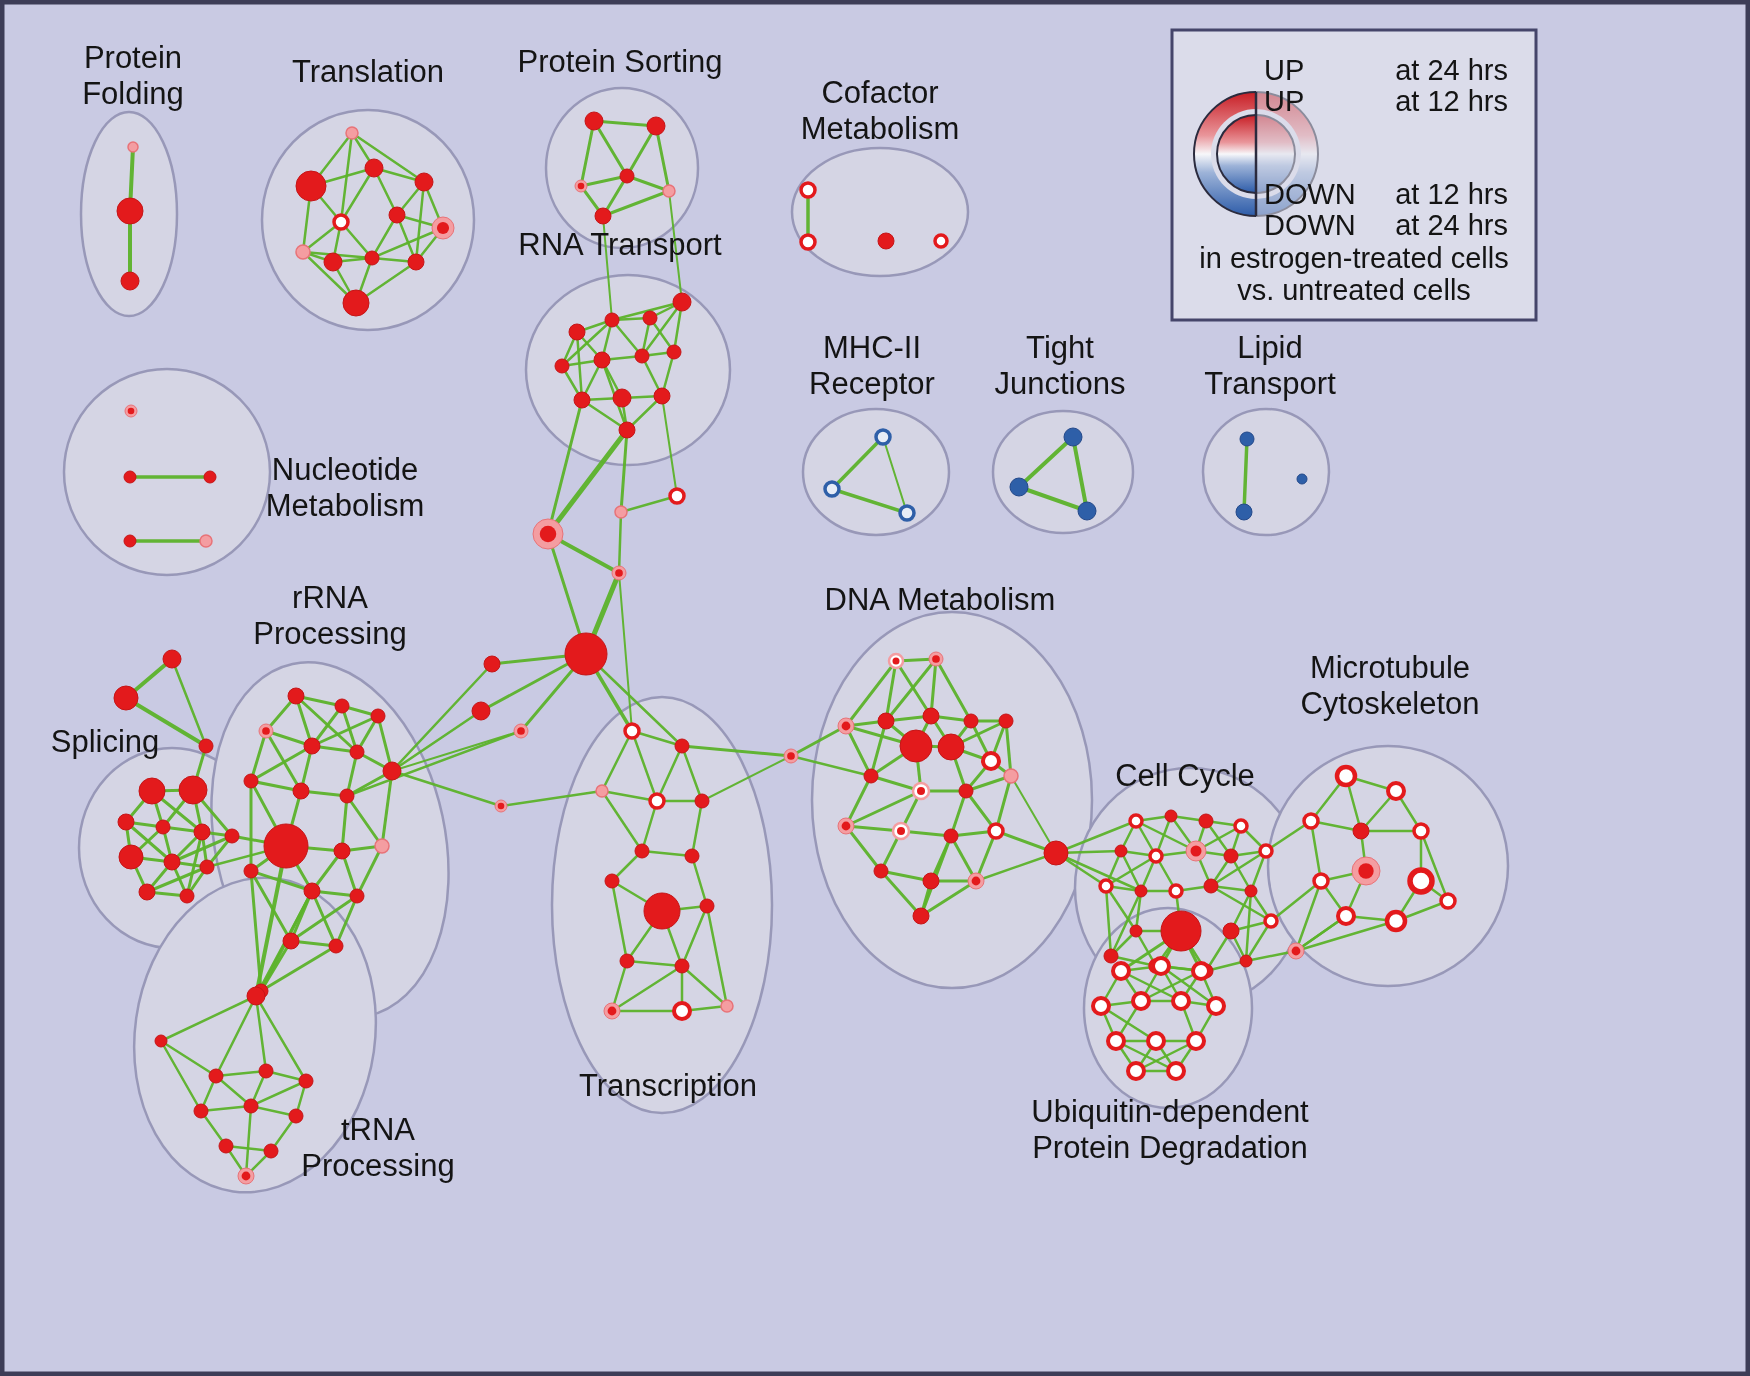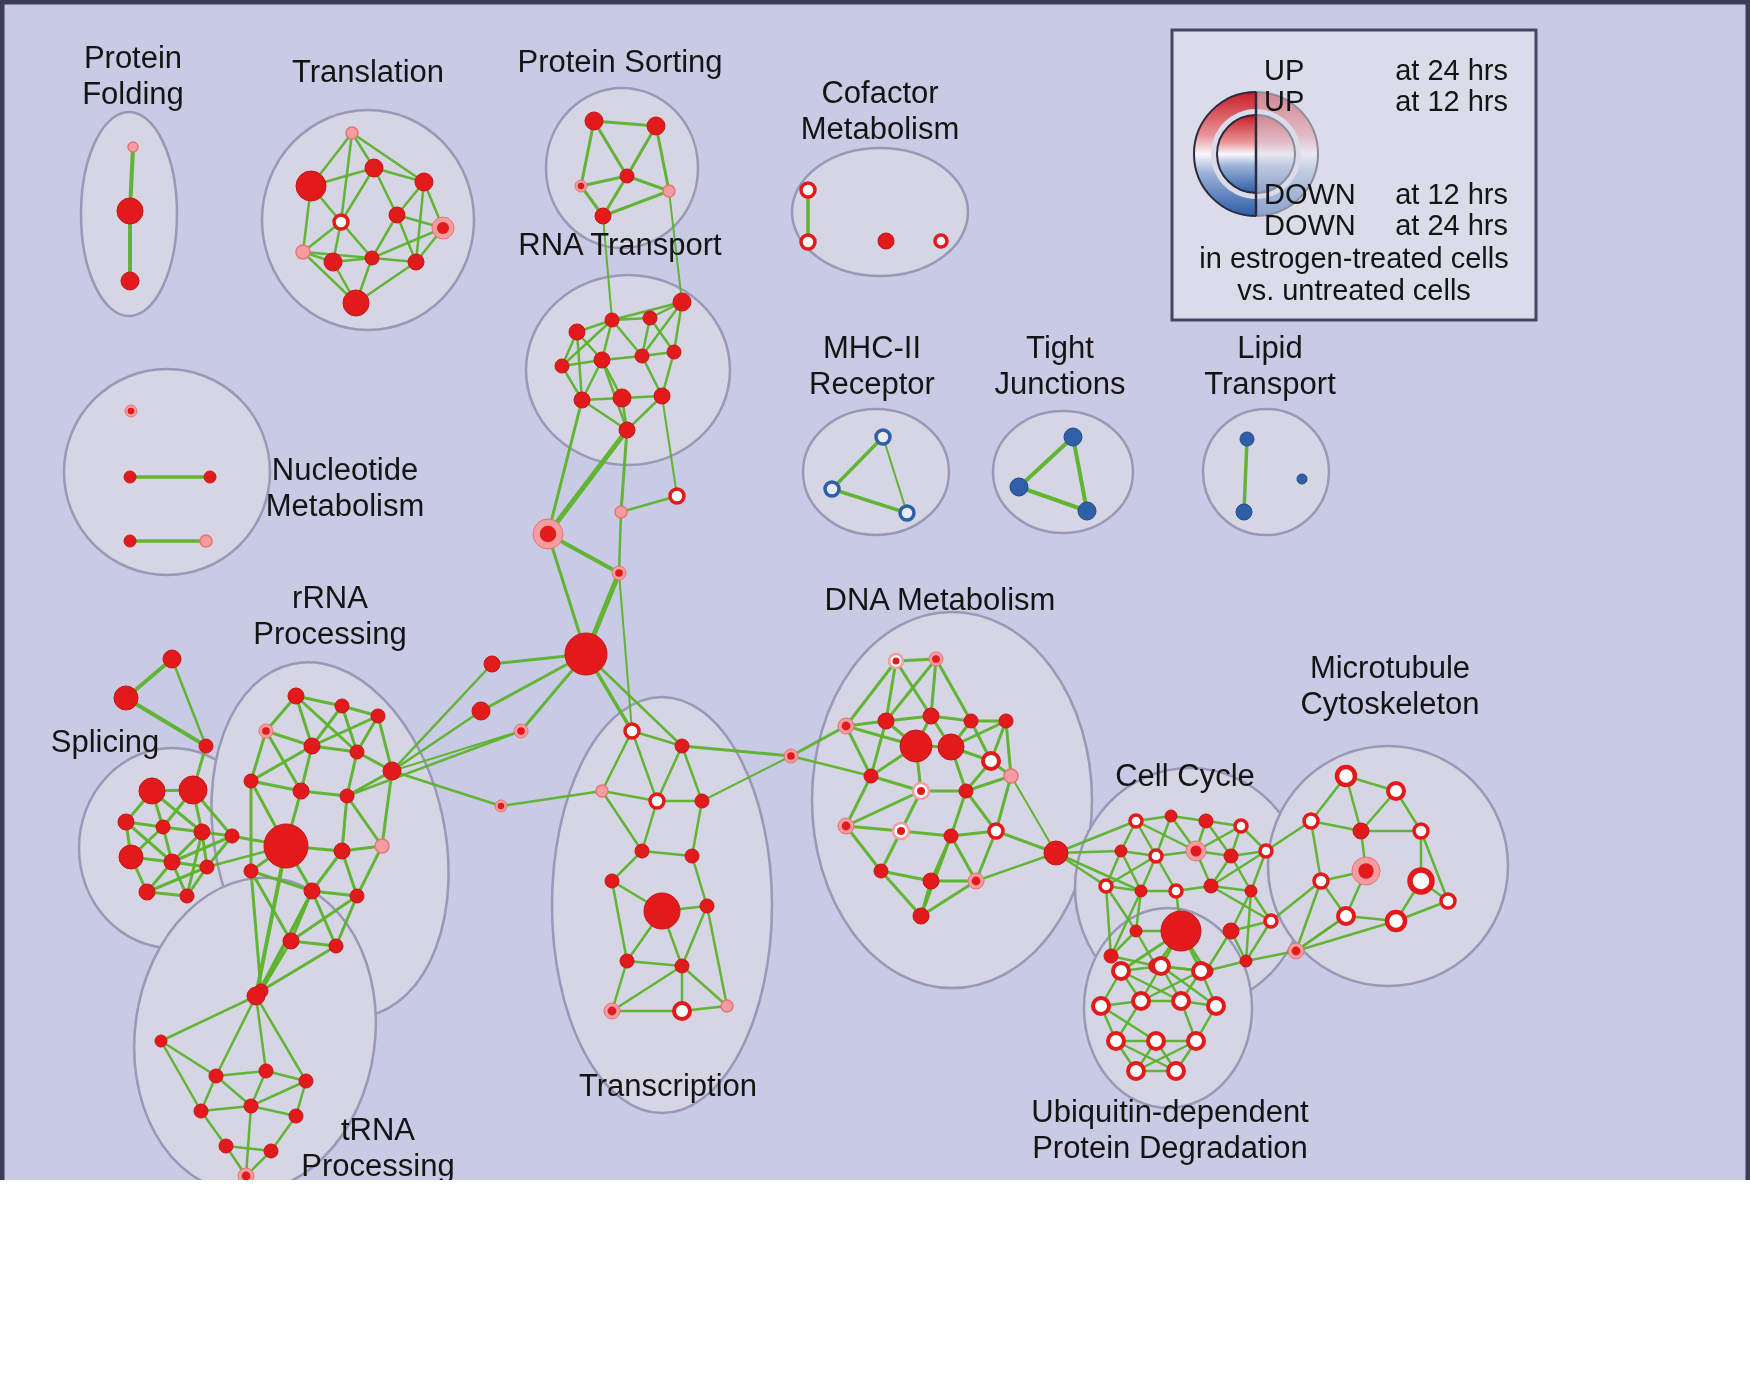--- a/index.html
+++ b/index.html
@@ -1,16 +1,16 @@
 <!DOCTYPE html>
 <html><head>
 <meta charset="utf-8">
 <style>
   html,body{margin:0;padding:0;background:#ffffff;}
-  #figure-wrap{position:relative;width:1750px;height:1180px;font-family:"Liberation Sans",sans-serif;border-radius:13px;}
+  #figure-wrap{position:relative;width:1750px;height:1376px;font-family:"Liberation Sans",sans-serif;border-radius:13px;}
   svg{display:block;}
   text{font-family:"Liberation Sans",sans-serif;}
 </style>
 </head>
 <body>
 
 <div id="figure-wrap">
     <svg viewBox="0 0 1750 1376" width="1750" height="1376">
       <defs>
         <linearGradient id="updown" x1="0" y1="0" x2="0" y2="1">

